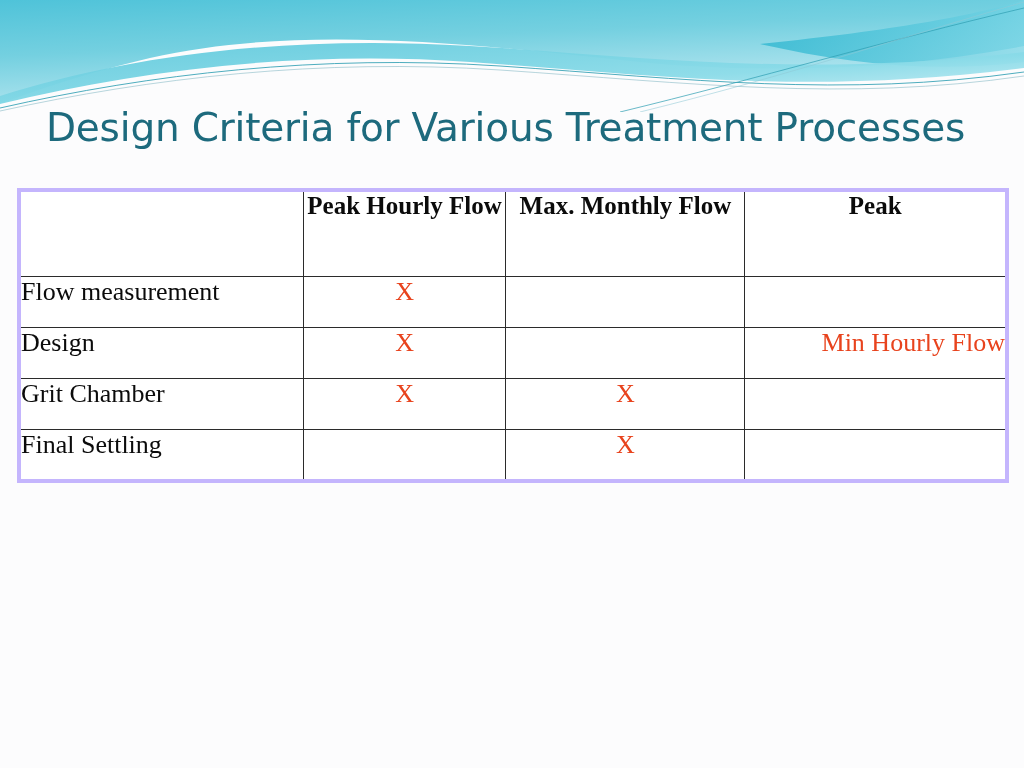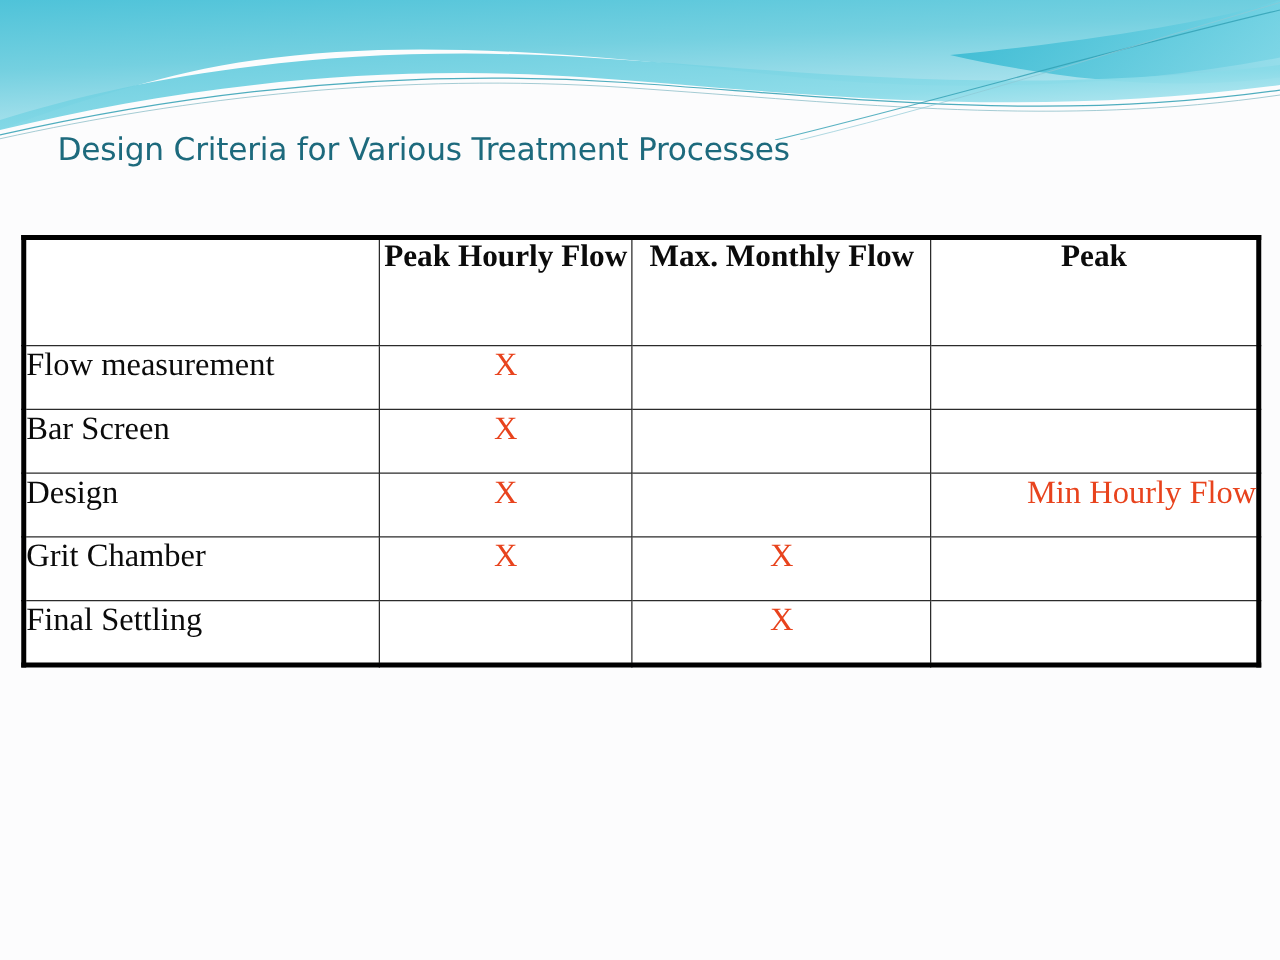--- a/index.html
+++ b/index.html
@@ -28,37 +28,37 @@
   #banner svg {
     display: block;
   }
 
   
   #title {
     position: absolute;
     left: 46px;
     top: 105px;
     font-family: "DejaVu Sans", "Liberation Sans", sans-serif;
-    font-size: 25px;
+    font-size: 39px;
     font-weight: 400;
     letter-spacing: -0.2px;
     color: #1d6a7d;
     white-space: nowrap;
   }
 
   
   #criteria-table {
     position: absolute;
     left: 17px;
     top: 188px;
     width: 992px;
     border-collapse: collapse;
     table-layout: fixed;
     background: #ffffff;
-    border: 4px solid #000000;
+    border: 4px solid #c4b5fd;
     font-family: "Liberation Serif", "DejaVu Serif", serif;
   }
   #criteria-table col.c1 { width: 283px; }
   #criteria-table col.c2 { width: 202px; }
   #criteria-table col.c3 { width: 238px; }
   #criteria-table col.c4 { width: 261px; }
 
   #criteria-table th,
   #criteria-table td {
     border: 1.5px solid #2b2b2b;
@@ -161,26 +161,20 @@
     </tr>
   </thead>
   <tbody>
     <tr>
       <td class="rowlabel">Flow measurement</td>
       <td class="mark">X</td>
       <td class="mark"></td>
       <td class="other-note"></td>
     </tr>
     <tr>
-      <td class="rowlabel">Bar Screen</td>
-      <td class="mark">X</td>
-      <td class="mark"></td>
-      <td class="other-note"></td>
-    </tr>
-    <tr>
       <td class="rowlabel">Design</td>
       <td class="mark">X</td>
       <td class="mark"></td>
       <td class="other-note">Min Hourly Flow</td>
     </tr>
     <tr>
       <td class="rowlabel">Grit Chamber</td>
       <td class="mark">X</td>
       <td class="mark">X</td>
       <td class="other-note"></td>

